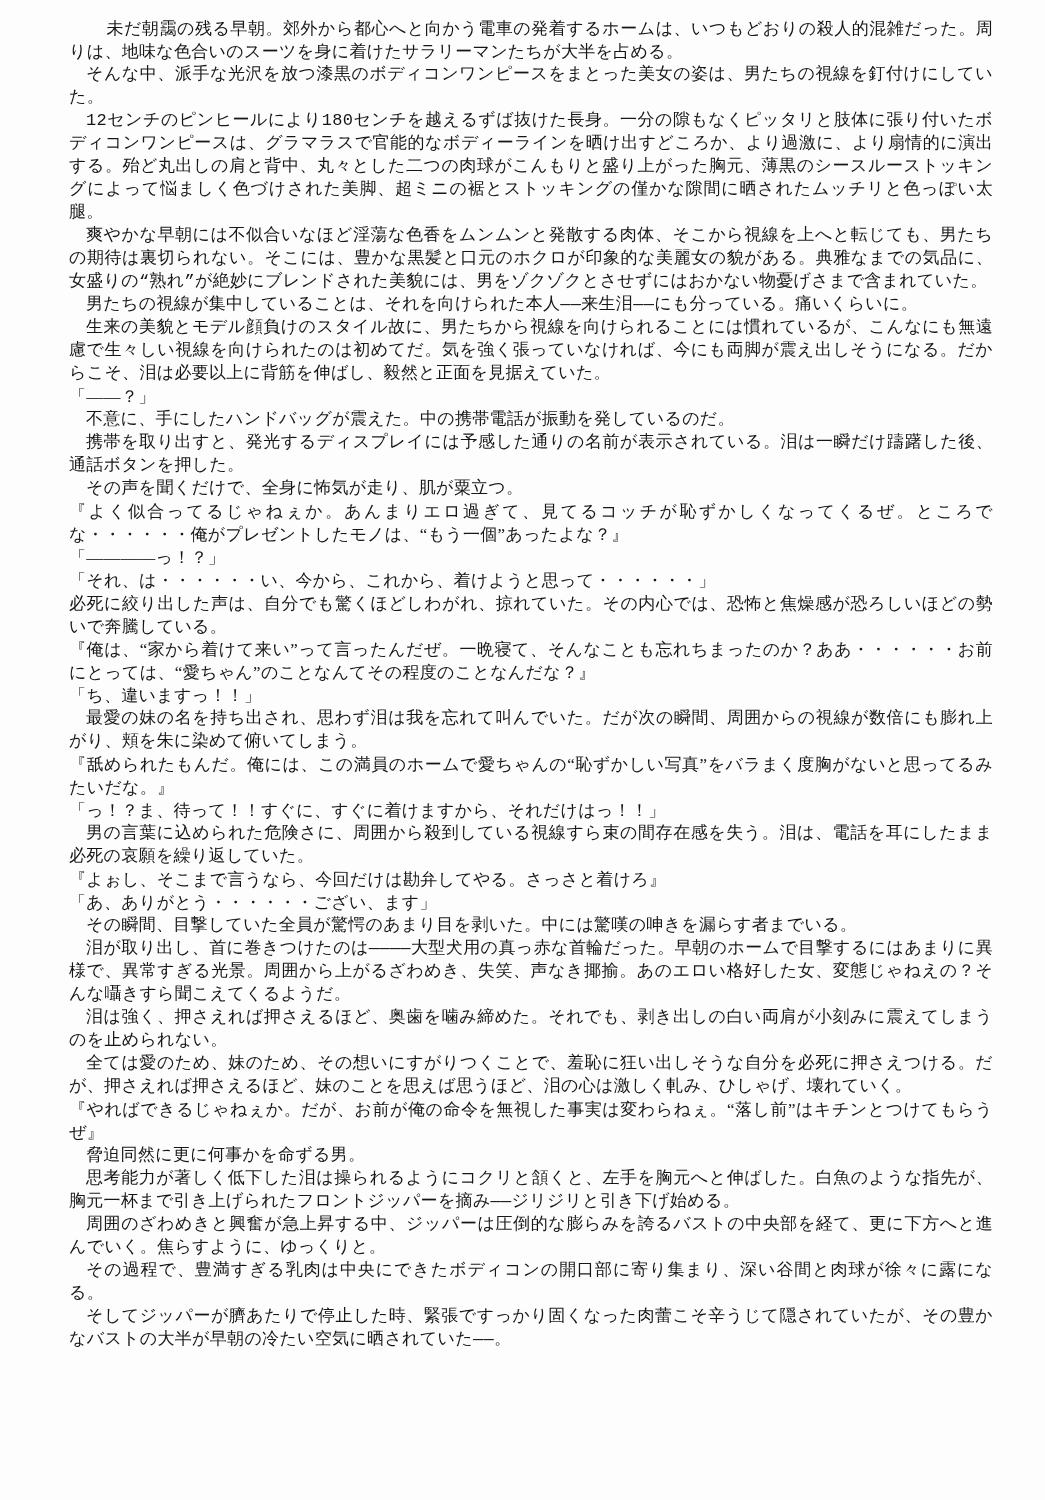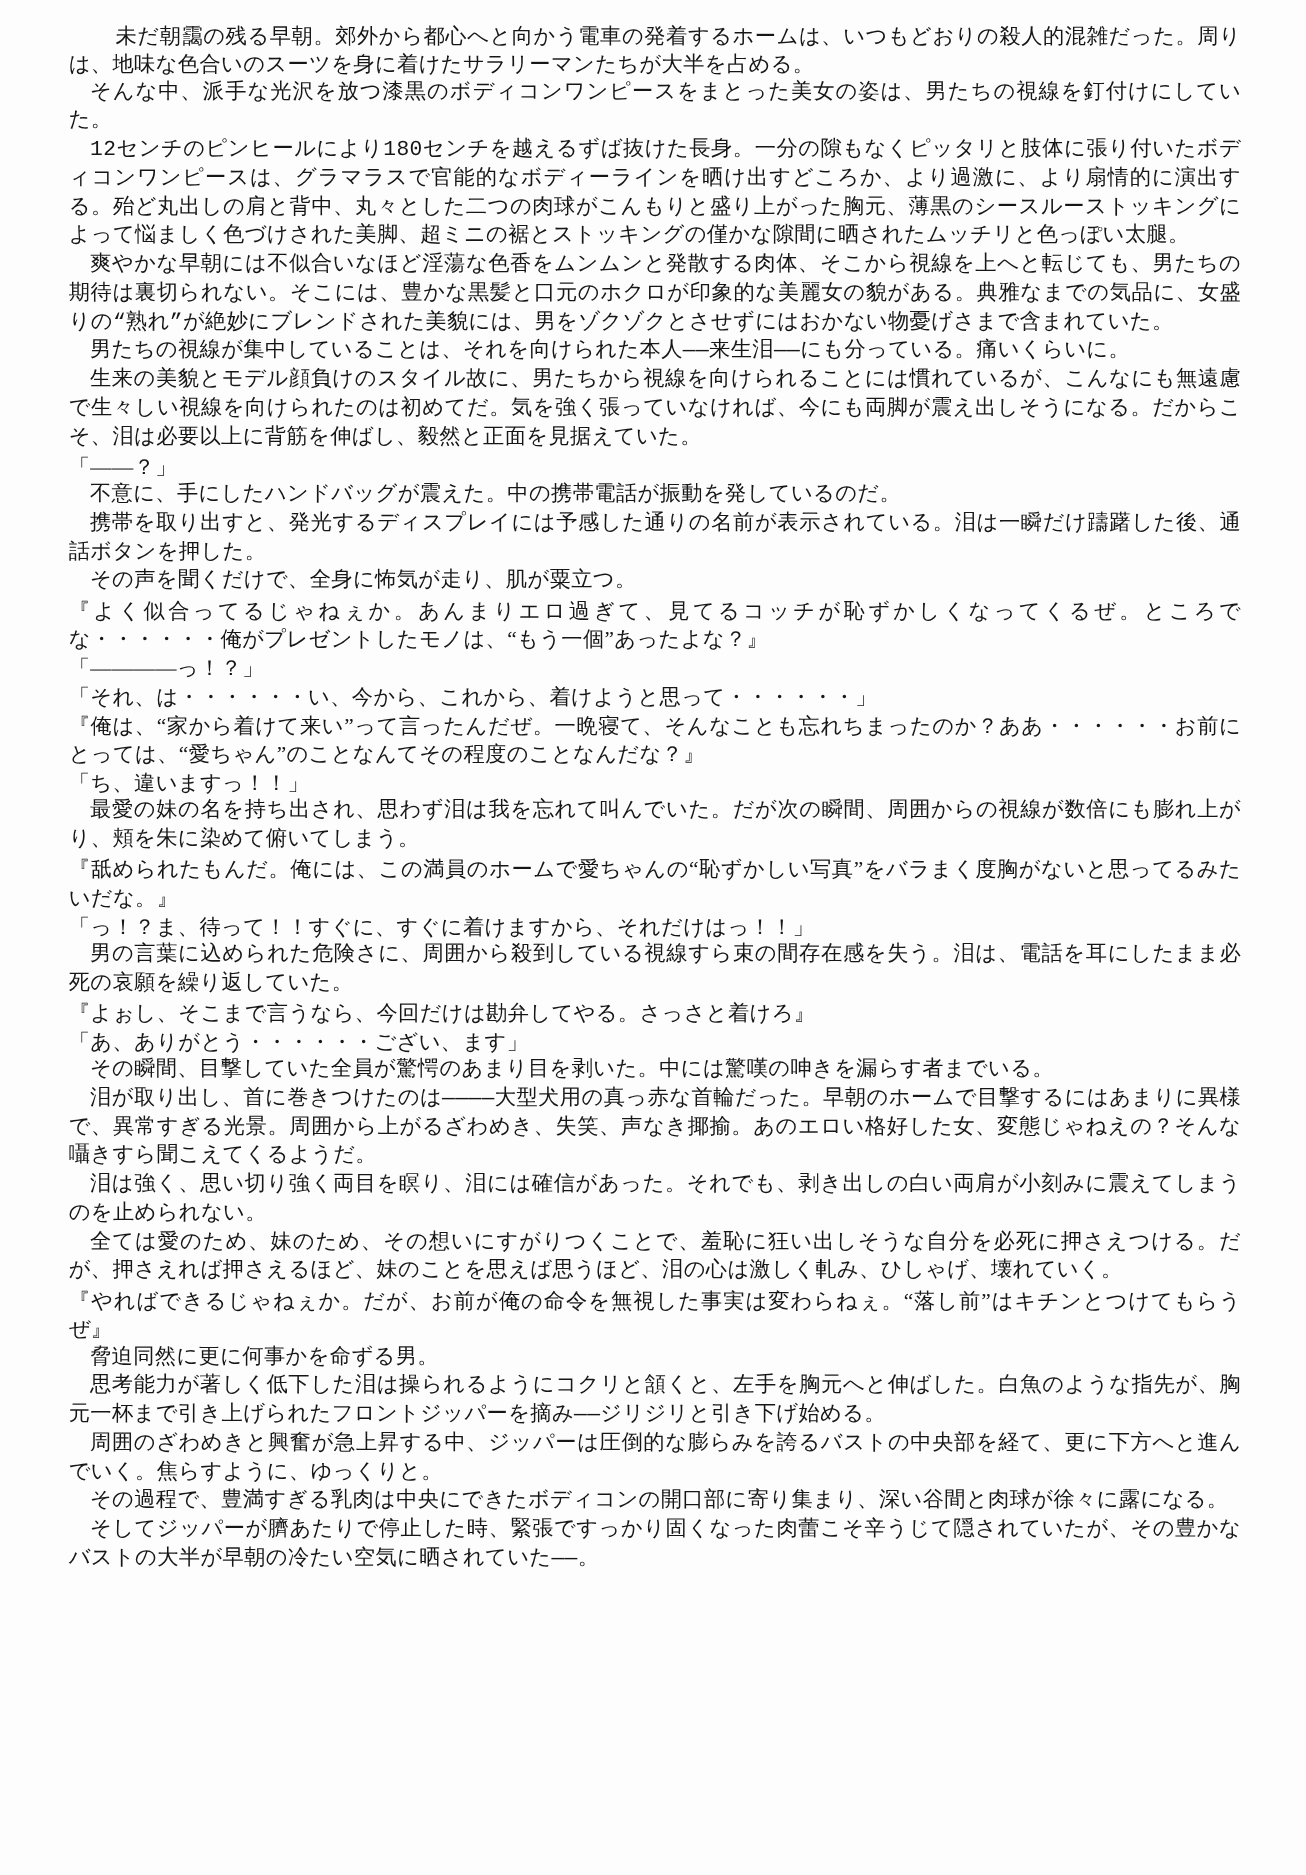--- a/index.html
+++ b/index.html
@@ -17,20 +17,21 @@
   }
   .page-text {
     box-sizing: border-box;
     padding: 17px 52px 0 55px;
     font-family: "Liberation Serif", "DejaVu Serif", serif;
     font-size: 17px;
     line-height: 23px;
     color: #161616;
     text-align: justify;
     letter-spacing: 0.3px;
+    margin-left: 14px;
   }
   .para {
     margin: 0;
     text-indent: 0;
     word-break: break-all;
   }
   .para.indent-1 { text-indent: 1em; font-family: Liberation Mono, monospace; }
   .para.indent-2 { text-indent: 2.2em; }
 </style>
 </head>
@@ -44,31 +45,32 @@
       <p class="para indent-1">爽やかな早朝には不似合いなほど淫蕩な色香をムンムンと発散する肉体、そこから視線を上へと転じても、男たちの期待は裏切られない。そこには、豊かな黒髪と口元のホクロが印象的な美麗女の貌がある。典雅なまでの気品に、女盛りの“熟れ”が絶妙にブレンドされた美貌には、男をゾクゾクとさせずにはおかない物憂げさまで含まれていた。</p>
       <p class="para indent-1">男たちの視線が集中していることは、それを向けられた本人――来生泪――にも分っている。痛いくらいに。</p>
       <p class="para indent-1">生来の美貌とモデル顔負けのスタイル故に、男たちから視線を向けられることには慣れているが、こんなにも無遠慮で生々しい視線を向けられたのは初めてだ。気を強く張っていなければ、今にも両脚が震え出しそうになる。だからこそ、泪は必要以上に背筋を伸ばし、毅然と正面を見据えていた。</p>
       <p class="para indent-0">「――？」</p>
       <p class="para indent-1">不意に、手にしたハンドバッグが震えた。中の携帯電話が振動を発しているのだ。</p>
       <p class="para indent-1">携帯を取り出すと、発光するディスプレイには予感した通りの名前が表示されている。泪は一瞬だけ躊躇した後、通話ボタンを押した。</p>
       <p class="para indent-1">その声を聞くだけで、全身に怖気が走り、肌が粟立つ。</p>
       <p class="para indent-0">『よく似合ってるじゃねぇか。あんまりエロ過ぎて、見てるコッチが恥ずかしくなってくるぜ。ところでな・・・・・・俺がプレゼントしたモノは、“もう一個”あったよな？』</p>
       <p class="para indent-0">「――――っ！？」</p>
       <p class="para indent-0">「それ、は・・・・・・い、今から、これから、着けようと思って・・・・・・」</p>
+      <p class="para indent-0">必死に絞り出した声は、自分でも驚くほどしわがれ、掠れていた。その内心では、恐怖と焦燥感が恐ろしいほどの勢いで奔騰している。</p>
       <p class="para indent-0">『俺は、“家から着けて来い”って言ったんだぜ。一晩寝て、そんなことも忘れちまったのか？ああ・・・・・・お前にとっては、“愛ちゃん”のことなんてその程度のことなんだな？』</p>
       <p class="para indent-0">「ち、違いますっ！！」</p>
       <p class="para indent-1">最愛の妹の名を持ち出され、思わず泪は我を忘れて叫んでいた。だが次の瞬間、周囲からの視線が数倍にも膨れ上がり、頬を朱に染めて俯いてしまう。</p>
       <p class="para indent-0">『舐められたもんだ。俺には、この満員のホームで愛ちゃんの“恥ずかしい写真”をバラまく度胸がないと思ってるみたいだな。』</p>
       <p class="para indent-0">「っ！？ま、待って！！すぐに、すぐに着けますから、それだけはっ！！」</p>
       <p class="para indent-1">男の言葉に込められた危険さに、周囲から殺到している視線すら束の間存在感を失う。泪は、電話を耳にしたまま必死の哀願を繰り返していた。</p>
       <p class="para indent-0">『よぉし、そこまで言うなら、今回だけは勘弁してやる。さっさと着けろ』</p>
       <p class="para indent-0">「あ、ありがとう・・・・・・ござい、ます」</p>
       <p class="para indent-1">その瞬間、目撃していた全員が驚愕のあまり目を剥いた。中には驚嘆の呻きを漏らす者までいる。</p>
       <p class="para indent-1">泪が取り出し、首に巻きつけたのは――――大型犬用の真っ赤な首輪だった。早朝のホームで目撃するにはあまりに異様で、異常すぎる光景。周囲から上がるざわめき、失笑、声なき揶揄。あのエロい格好した女、変態じゃねえの？そんな囁きすら聞こえてくるようだ。</p>
-      <p class="para indent-1">泪は強く、思い切り強く両目を瞑り、泪には確信があった。それでも、剥き出しの白い両肩が小刻みに震えてしまうのを止められない。</p>
+      <p class="para indent-1">泪は強く、押さえれば押さえるほど、奥歯を噛み締めた。それでも、剥き出しの白い両肩が小刻みに震えてしまうのを止められない。</p>
       <p class="para indent-1">全ては愛のため、妹のため、その想いにすがりつくことで、羞恥に狂い出しそうな自分を必死に押さえつける。だが、押さえれば押さえるほど、妹のことを思えば思うほど、泪の心は激しく軋み、ひしゃげ、壊れていく。</p>
       <p class="para indent-0">『やればできるじゃねぇか。だが、お前が俺の命令を無視した事実は変わらねぇ。“落し前”はキチンとつけてもらうぜ』</p>
       <p class="para indent-1">脅迫同然に更に何事かを命ずる男。</p>
       <p class="para indent-1">思考能力が著しく低下した泪は操られるようにコクリと頷くと、左手を胸元へと伸ばした。白魚のような指先が、胸元一杯まで引き上げられたフロントジッパーを摘み――ジリジリと引き下げ始める。</p>
       <p class="para indent-1">周囲のざわめきと興奮が急上昇する中、ジッパーは圧倒的な膨らみを誇るバストの中央部を経て、更に下方へと進んでいく。焦らすように、ゆっくりと。</p>
       <p class="para indent-1">その過程で、豊満すぎる乳肉は中央にできたボディコンの開口部に寄り集まり、深い谷間と肉球が徐々に露になる。</p>
       <p class="para indent-1">そしてジッパーが臍あたりで停止した時、緊張ですっかり固くなった肉蕾こそ辛うじて隠されていたが、その豊かなバストの大半が早朝の冷たい空気に晒されていた――。</p>
     </div>
 </div>
 

